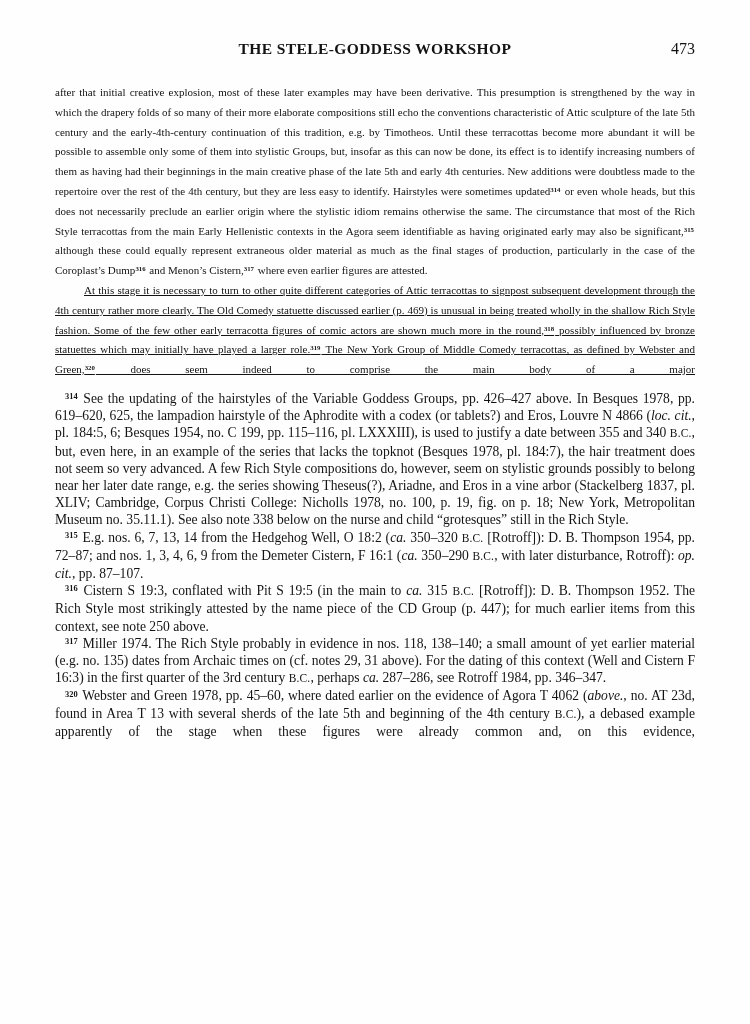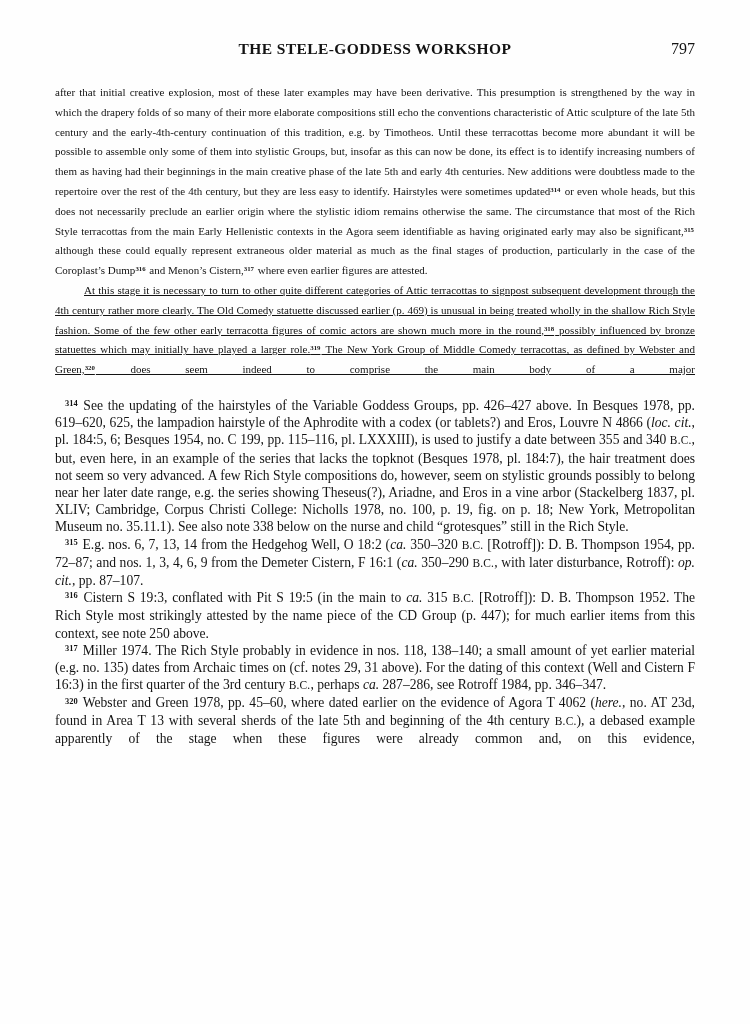--- a/index.html
+++ b/index.html
@@ -41,21 +41,21 @@
   }
   .bodytext {
     font-size: 11px;
     line-height: 19.8px;
     text-align: justify;
   }
   .para { margin: 0; }
   .para.indented { text-indent: 29px; text-decoration: underline; }
   .para.runs-over { text-align-last: justify; }
   .footnotes {
-    margin-top: 17px;
+    margin-top: 10px;
     font-size: 13.6px;
     line-height: 17.2px;
     text-align: justify;
   }
   .footnote { margin: 0; text-indent: 10px; }
   .footnote.runs-over { text-align-last: justify; }
   sup {
     font-size: 0.62em;
     font-weight: bold;
     line-height: 0;
@@ -68,30 +68,30 @@
   .sc { font-size: 0.84em; letter-spacing: 0.2px; }
 </style>
 </head>
 <body>
 
 <div class="page">
   <div class="content">
 
     <div class="running-head">
       <div class="running-title">THE STELE-GODDESS WORKSHOP</div>
-      <div class="page-number">797</div>
+      <div class="page-number">473</div>
     </div>
 
     <div class="bodytext">
       <p class="para">after that initial creative explosion, most of these later examples may have been derivative. This presumption is strengthened by the way in which the drapery folds of so many of their more elaborate compositions still echo the conventions characteristic of Attic sculpture of the late 5th century and the early-4th-century continuation of this tradition, e.g. by Timotheos. Until these terracottas become more abundant it will be possible to assemble only some of them into stylistic Groups, but, insofar as this can now be done, its effect is to identify increasing numbers of them as having had their beginnings in the main creative phase of the late 5th and early 4th centuries.  New additions were doubtless made to the repertoire over the rest of the 4th century, but they are less easy to identify.  Hairstyles were sometimes updated<sup>314</sup> or even whole heads, but this does not necessarily preclude an earlier origin where the stylistic idiom remains otherwise the same.  The circumstance that most of the Rich Style terracottas from the main Early Hellenistic contexts in the Agora seem identifiable as having originated early may also be significant,<sup>315</sup> although these could equally represent extraneous older material as much as the final stages of production, particularly in the case of the Coroplast’s Dump<sup>316</sup> and Menon’s Cistern,<sup>317</sup> where even earlier figures are attested.</p>
       <p class="para indented runs-over">At this stage it is necessary to turn to other quite different categories of Attic terracottas to signpost subsequent development through the 4th century rather more clearly.  The Old Comedy statuette discussed earlier (p. 469) is unusual in being treated wholly in the shallow Rich Style fashion.  Some of the few other early terracotta figures of comic actors are shown much more in the round,<sup>318</sup> possibly influenced by bronze statuettes which may initially have played a larger role.<sup>319</sup>  The New York Group of Middle Comedy terracottas, as defined by Webster and Green,<sup>320</sup> does seem indeed to comprise the main body of a major</p>
     </div>
 
     <div class="footnotes">
       <p class="footnote"><sup>314</sup> See the updating of the hairstyles of the Variable Goddess Groups, pp. 426–427 above.  In Besques 1978, pp. 619–620, 625, the lampadion hairstyle of the Aphrodite with a codex (or tablets?) and Eros, Louvre N 4866 (<i>loc. cit.</i>, pl. 184:5, 6; Besques 1954, no. C 199, pp. 115–116, pl. LXXXIII), is used to justify a date between 355 and 340 <span class="sc">B.C.</span>, but, even here, in an example of the series that lacks the topknot (Besques 1978, pl. 184:7), the hair treatment does not seem so very advanced.  A few Rich Style compositions do, however, seem on stylistic grounds possibly to belong near her later date range, e.g. the series showing Theseus(?), Ariadne, and Eros in a vine arbor (Stackelberg 1837, pl. XLIV; Cambridge, Corpus Christi College: Nicholls 1978, no. 100, p. 19, fig. on p. 18; New York, Metropolitan Museum no. 35.11.1).  See also note 338 below on the nurse and child “grotesques” still in the Rich Style.</p>
       <p class="footnote"><sup>315</sup> E.g. nos. 6, 7, 13, 14 from the Hedgehog Well, O 18:2 (<i>ca.</i> 350–320 <span class="sc">B.C.</span> [Rotroff]): D. B. Thompson 1954, pp. 72–87; and nos. 1, 3, 4, 6, 9 from the Demeter Cistern, F 16:1 (<i>ca.</i> 350–290 <span class="sc">B.C.</span>, with later disturbance, Rotroff): <i>op. cit.</i>, pp. 87–107.</p>
       <p class="footnote"><sup>316</sup> Cistern S 19:3, conflated with Pit S 19:5 (in the main to <i>ca.</i> 315 <span class="sc">B.C.</span> [Rotroff]): D. B. Thompson 1952. The Rich Style most strikingly attested by the name piece of the CD Group (p. 447); for much earlier items from this context, see note 250 above.</p>
       <p class="footnote"><sup>317</sup> Miller 1974.  The Rich Style probably in evidence in nos. 118, 138–140; a small amount of yet earlier material (e.g. no. 135) dates from Archaic times on (cf. notes 29, 31 above).  For the dating of this context (Well and Cistern F 16:3) in the first quarter of the 3rd century <span class="sc">B.C.</span>, perhaps <i>ca.</i> 287–286, see Rotroff 1984, pp. 346–347.</p>
-      <p class="footnote runs-over"><sup>320</sup> Webster and Green 1978, pp. 45–60, where dated earlier on the evidence of Agora T 4062 (<i>here.</i>, no. AT 23d, found in Area T 13 with several sherds of the late 5th and beginning of the 4th century <span class="sc">B.C.</span>), a debased example apparently of the stage when these figures were already common and, on this evidence,</p>
+      <p class="footnote runs-over"><sup>320</sup> Webster and Green 1978, pp. 45–60, where dated earlier on the evidence of Agora T 4062 (<i>above.</i>, no. AT 23d, found in Area T 13 with several sherds of the late 5th and beginning of the 4th century <span class="sc">B.C.</span>), a debased example apparently of the stage when these figures were already common and, on this evidence,</p>
     </div>
 
   </div>
 </div>
 
 </body></html>

